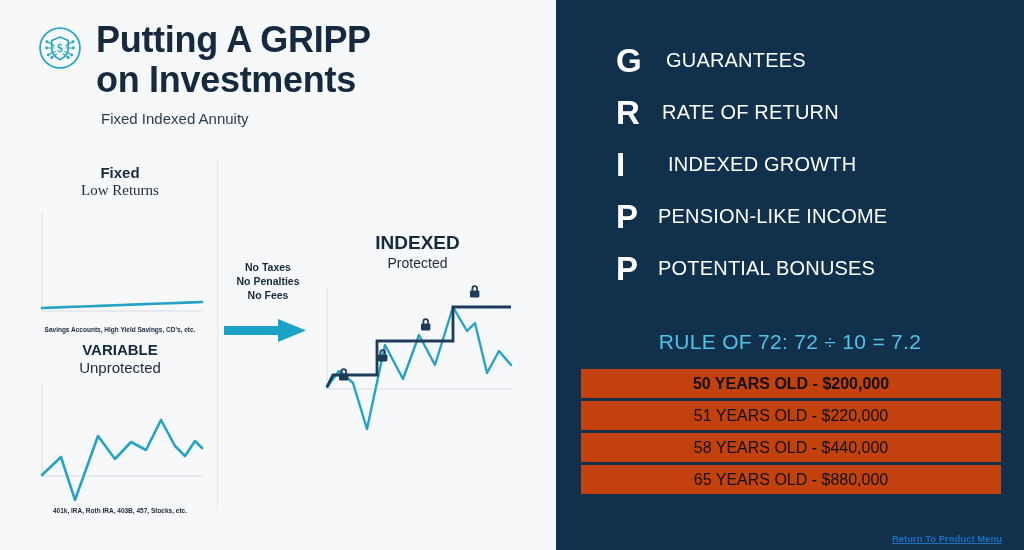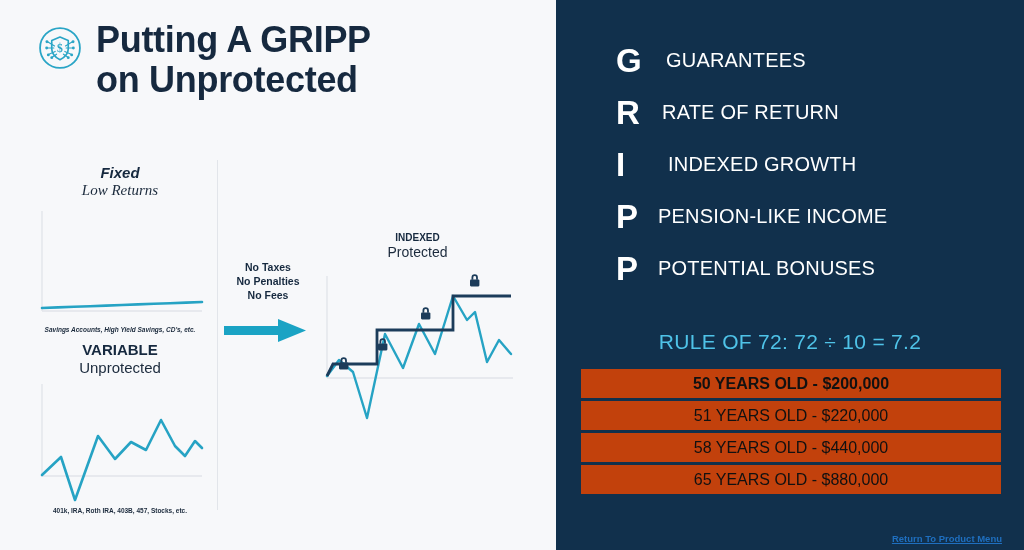--- a/index.html
+++ b/index.html
@@ -47,38 +47,38 @@
     margin-top:1px;
   }
   .chart-sub.serif { font-family:"Liberation Serif", serif; font-size:15px; }
   .chart-caption {
     text-align:center; font-size:6.5px; color:#1b2a3c; white-space:nowrap;
     margin-top:3px; font-weight:bold;
   }
   .chart-svg { display:block; }
 
   
-  #fixed-block { left:30px; top:164px; width:180px;font-style:italic; }
+  #fixed-block { left:30px; top:164px; width:180px; }
   #fixed-block .chart-svg { margin-top:4px; }
 
   
   #variable-block { left:30px; top:341px; width:180px; }
   #variable-block .chart-svg { margin-top:4px; }
 
   
   .arrow-block { position:absolute; left:228px; top:261px; width:80px; }
   .arrow-text {
     text-align:center; font-size:10.5px; font-weight:bold; color:#16293f;
     line-height:1.32; white-space:nowrap;
   }
   .arrow-svg { display:block; margin-top:14px; margin-left:-4px; }
 
   
   #indexed-block { left:315px; top:232px; width:205px; }
-  #indexed-block .chart-title { font-size:10px; }
+  #indexed-block .chart-title { font-size:19px; }
   #indexed-block .chart-sub { font-size:14px; }
   #indexed-block .chart-svg { margin-top:8px; }
 
   
   .right-panel {
     position:absolute; left:556px; top:0; width:468px; height:550px;
     background:#11304c;
   }
   .gripp-list { position:absolute; left:0; top:34px; width:468px; }
   .gripp-row { display:flex; align-items:center; height:52px; }
@@ -145,21 +145,22 @@
           <circle cx="51.4" cy="32" r="2.1"></circle>
             <circle cx="49" cy="42" r="2.1"></circle>
           <circle cx="20" cy="46" r="2.1"></circle>
             <circle cx="44" cy="46" r="2.1"></circle>
         </g>
         <path d="M32 16 L44 21 V33 C44 41 38 46 32 49 C26 46 20 41 20 33 V21 Z" fill="none" stroke="#2aa5c6" stroke-width="2.4" stroke-linejoin="round"></path>
         <text x="32" y="38" font-family="Liberation Serif, serif" font-size="17" fill="#2aa5c6" text-anchor="middle" font-weight="bold">$</text>
       </svg>
       <div class="title-block">
         <div class="title-line">Putting A GRIPP</div>
-        <div class="title-line">on Unprotected</div>
+        <div class="title-line">on Investments</div>
+        <div class="subtitle">Fixed Indexed Annuity</div>
       </div>
     </div>
 
     <div class="divider-v"></div>
 
     <div class="chart-block" id="fixed-block">
       <div class="chart-title">Fixed</div>
       <div class="chart-sub serif">Low Returns</div>
       <svg class="chart-svg" width="180" height="120" viewBox="0 0 180 120">
         <line x1="12" y1="8" x2="12" y2="108" stroke="#e2e5ea" stroke-width="1.4"></line>

